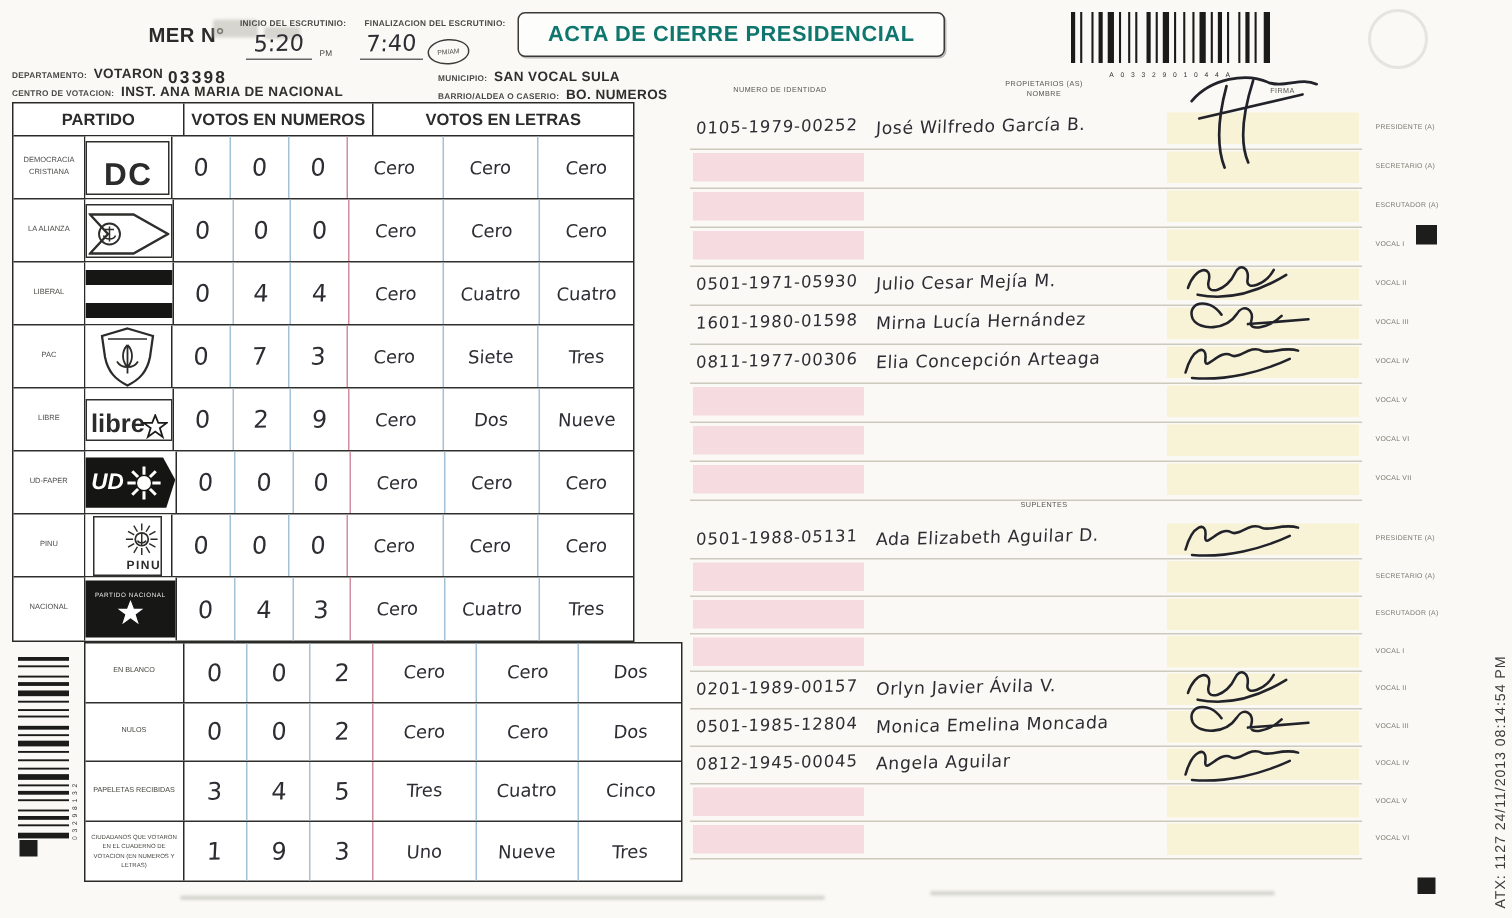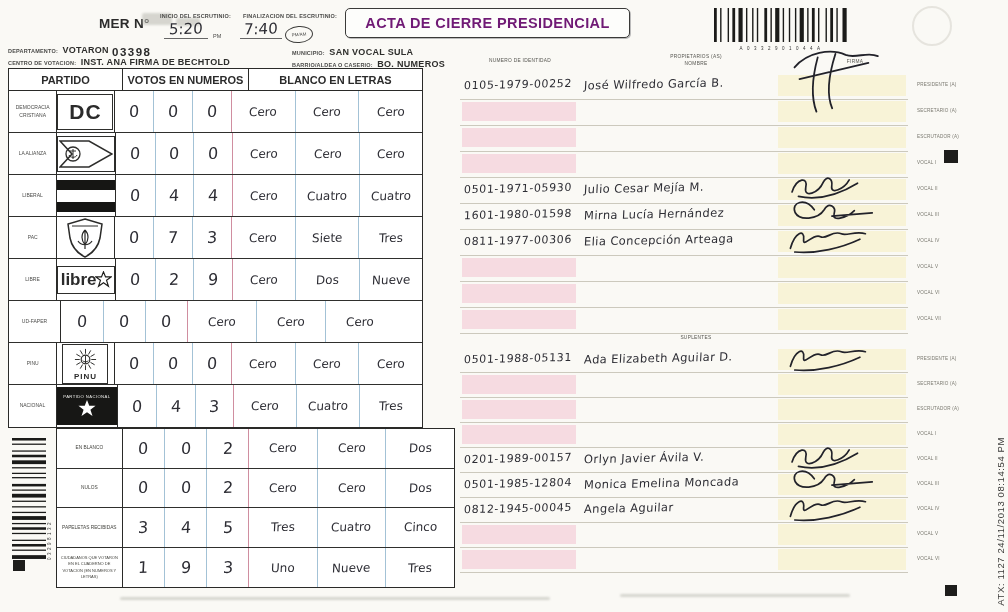--- a/index.html
+++ b/index.html
@@ -4,21 +4,21 @@
 <style>
   html,body{margin:0;padding:0;background:#d9d9d6;}
   .page{position:relative;width:1008px;height:612px;background:#faf9f5;overflow:hidden;
         font-family:"Liberation Sans",sans-serif;color:#2b2b2b;}
   .abs{position:absolute;}
   .print-sm{font-size:5.5px;color:#4a4a48;letter-spacing:.2px;}
   .print-val{font-size:9px;font-weight:bold;color:#2e2e2c;letter-spacing:.3px;}
   .hand{font-family:"DejaVu Sans",sans-serif;color:#2d2d34;display:inline-block;transform:rotate(-1.2deg) skewX(-4deg);}
   .title-box{border:1.6px solid #3a3a38;border-radius:5px;display:flex;align-items:center;justify-content:center;
              background:#fdfdfb;box-shadow:1px 1px 0 #bbb;}
-  .title-box span{font-weight:bold;font-size:14.5px;letter-spacing:.4px;color:#701a75;}
+  .title-box span{font-weight:bold;font-size:14.5px;letter-spacing:.4px;color:#0f766e;}
   
   .vtable{position:absolute;left:8px;top:68px;width:415px;border:1.7px solid #2a2a28;background:#fff;box-sizing:border-box;}
   .vt-header{display:flex;height:22px;border-bottom:1.7px solid #2a2a28;box-sizing:border-box;}
   .vt-header div{display:flex;align-items:center;justify-content:center;font-weight:bold;font-size:11px;box-sizing:border-box;}
   .h-partido{width:114px;border-right:1.6px solid #2a2a28;}
   .h-num{width:126px;border-right:1.6px solid #2a2a28;}
   .h-let{flex:1;}
   .prow{display:flex;height:42px;border-bottom:1.4px solid #2f2f2d;box-sizing:border-box;}
   .prow:last-child{border-bottom:none;}
   .srow{display:flex;height:39.6px;border-bottom:1.4px solid #2f2f2d;box-sizing:border-box;}
@@ -26,21 +26,21 @@
   .cell{display:flex;align-items:center;justify-content:center;box-sizing:border-box;}
   .c-plabel{width:52px;border-right:1.3px solid #2a2a28;font-size:5px;color:#4c4c4a;text-align:center;
             text-transform:uppercase;padding:0 2px;line-height:1.5;}
   .c-logo{width:62px;border-right:1.4px solid #2a2a28;position:relative;background:#fff;}
   .c-slabel{width:66px;border-right:1.4px solid #2a2a28;font-size:4.8px;color:#44443f;text-align:center;
             text-transform:uppercase;padding:0 3px;line-height:1.6;}
   .c-num{width:42px;font-size:16px;border-left:1px solid #a3c2d6;}
   .c-num.first{border-left:none;}
   .c-word{width:69px;font-size:12px;border-left:1px solid #a3c2d6;}
   .c-word.first{border-left:1.3px solid #d08ea0;}
-  .logo-frame{border:1.3px solid #2e2e2c;background:#fff;display:flex;align-items:center;justify-content:center;box-sizing:border-box;}
+  .logo-frame{border:1.3px solid #2e2e2c;background:#fff;display:flex;align-items:flex-end;justify-content:center;box-sizing:border-box;}
   
   .stable{position:absolute;left:56px;top:428px;width:399px;border:1.7px solid #2a2a28;background:#fff;box-sizing:border-box;}
   
   .sigrow{position:absolute;left:460px;width:448px;border-bottom:1px solid #ccc9bd;box-sizing:border-box;}
   .pinkblk{position:absolute;left:2px;top:2px;width:114px;height:19px;background:#f6dbe1;}
   .yellowblk{position:absolute;left:318px;top:1px;width:128px;height:21px;background:#f8f3d7;}
   .idtxt{position:absolute;left:4px;top:4px;font-size:11px;letter-spacing:.6px;white-space:nowrap;}
   .nametxt{position:absolute;left:124px;top:3px;font-size:11.5px;letter-spacing:.4px;white-space:nowrap;}
   .rolelbl{position:absolute;left:457px;top:8px;font-size:4.6px;color:#7a7970;white-space:nowrap;letter-spacing:.2px;}
   .sigmark{position:absolute;left:326px;top:-5px;z-index:3;}
@@ -83,21 +83,21 @@
   </div>
 
   <div class="abs" style="left:912px;top:6px;width:36px;height:36px;border:2px solid #dddcd4;border-radius:50%;opacity:.7;"></div>
 
   <div class="abs" style="left:8px;top:39px;white-space:nowrap;">
     <span class="print-sm" style="font-weight:bold;">DEPARTAMENTO:</span>
     <span class="print-val">VOTARON</span>
   </div>
   <div class="abs" style="left:8px;top:51px;white-space:nowrap;">
     <span class="print-sm" style="font-weight:bold;">CENTRO DE VOTACION:</span>
-    <span class="print-val">INST. ANA FIRMA DE BECHTOLD</span>
+    <span class="print-val">INST. ANA MARIA DE NACIONAL</span>
   </div>
   <div class="abs" style="left:292px;top:41px;white-space:nowrap;">
     <span class="print-sm" style="font-weight:bold;">MUNICIPIO:</span>
     <span class="print-val">SAN VOCAL SULA</span>
   </div>
   <div class="abs" style="left:292px;top:53px;white-space:nowrap;">
     <span class="print-sm" style="font-weight:bold;">BARRIO/ALDEA O CASERIO:</span>
     <span class="print-val">BO. NUMEROS</span>
   </div>
 
@@ -126,21 +126,21 @@
         <rect x="122.37218813905932" y="0" width="1.390593047034765" height="34" fill="#1b1b19"></rect>
         <rect x="128.4907975460123" y="0" width="4.171779141104295" height="34" fill="#1b1b19"></rect>
       </svg>
     <div class="bc-digits">A0332901044A</div>
   </div>
 
   <div class="vtable">
     <div class="vt-header">
       <div class="h-partido">PARTIDO</div>
       <div class="h-num">VOTOS EN NUMEROS</div>
-      <div class="h-let">BLANCO EN LETRAS</div>
+      <div class="h-let">VOTOS EN LETRAS</div>
     </div>
     <div id="party-rows">
         <div class="prow">
           <div class="cell c-plabel">DEMOCRACIA CRISTIANA</div>
           <div class="cell c-logo">
             <div class="logo-frame" style="width:56px;height:36px">
       <span style="font-weight:bold;font-size:21px;letter-spacing:1px">DC</span>
             </div>
           </div>
           <div class="cell c-num first">
@@ -271,20 +271,39 @@
           </div>
           <div class="cell c-word">
             <span class="hand">Dos</span>
           </div>
           <div class="cell c-word">
             <span class="hand">Nueve</span>
           </div>
         </div>
         <div class="prow">
           <div class="cell c-plabel">UD-FAPER</div>
+          <div class="cell c-logo">
+            <div style="width:60px;height:34px;background:#151513;display:flex;align-items:center;
+        clip-path:polygon(0 0,86% 0,100% 45%,90% 100%,0 100%)">
+      <span style="color:#fff;font-weight:bold;font-style:italic;font-size:15px;margin-left:4px">UD</span>
+      <svg width="24" height="24" viewBox="0 0 26 26" style="margin-left:1px">
+        <g stroke="#fff" stroke-width="2.2">
+          <line x1="13" y1="1" x2="13" y2="7"></line>
+                  <line x1="13" y1="19" x2="13" y2="25"></line>
+          <line x1="1" y1="13" x2="7" y2="13"></line>
+                  <line x1="19" y1="13" x2="25" y2="13"></line>
+          <line x1="4.5" y1="4.5" x2="8.7" y2="8.7"></line>
+                  <line x1="17.3" y1="17.3" x2="21.5" y2="21.5"></line>
+          <line x1="4.5" y1="21.5" x2="8.7" y2="17.3"></line>
+                  <line x1="17.3" y1="8.7" x2="21.5" y2="4.5"></line>
+        </g>
+                <circle cx="13" cy="13" r="5" fill="#fff"></circle>
+              </svg>
+            </div>
+          </div>
           <div class="cell c-num first">
             <span class="hand">0</span>
           </div>
           <div class="cell c-num">
             <span class="hand">0</span>
           </div>
           <div class="cell c-num">
             <span class="hand">0</span>
           </div>
           <div class="cell c-word first">

